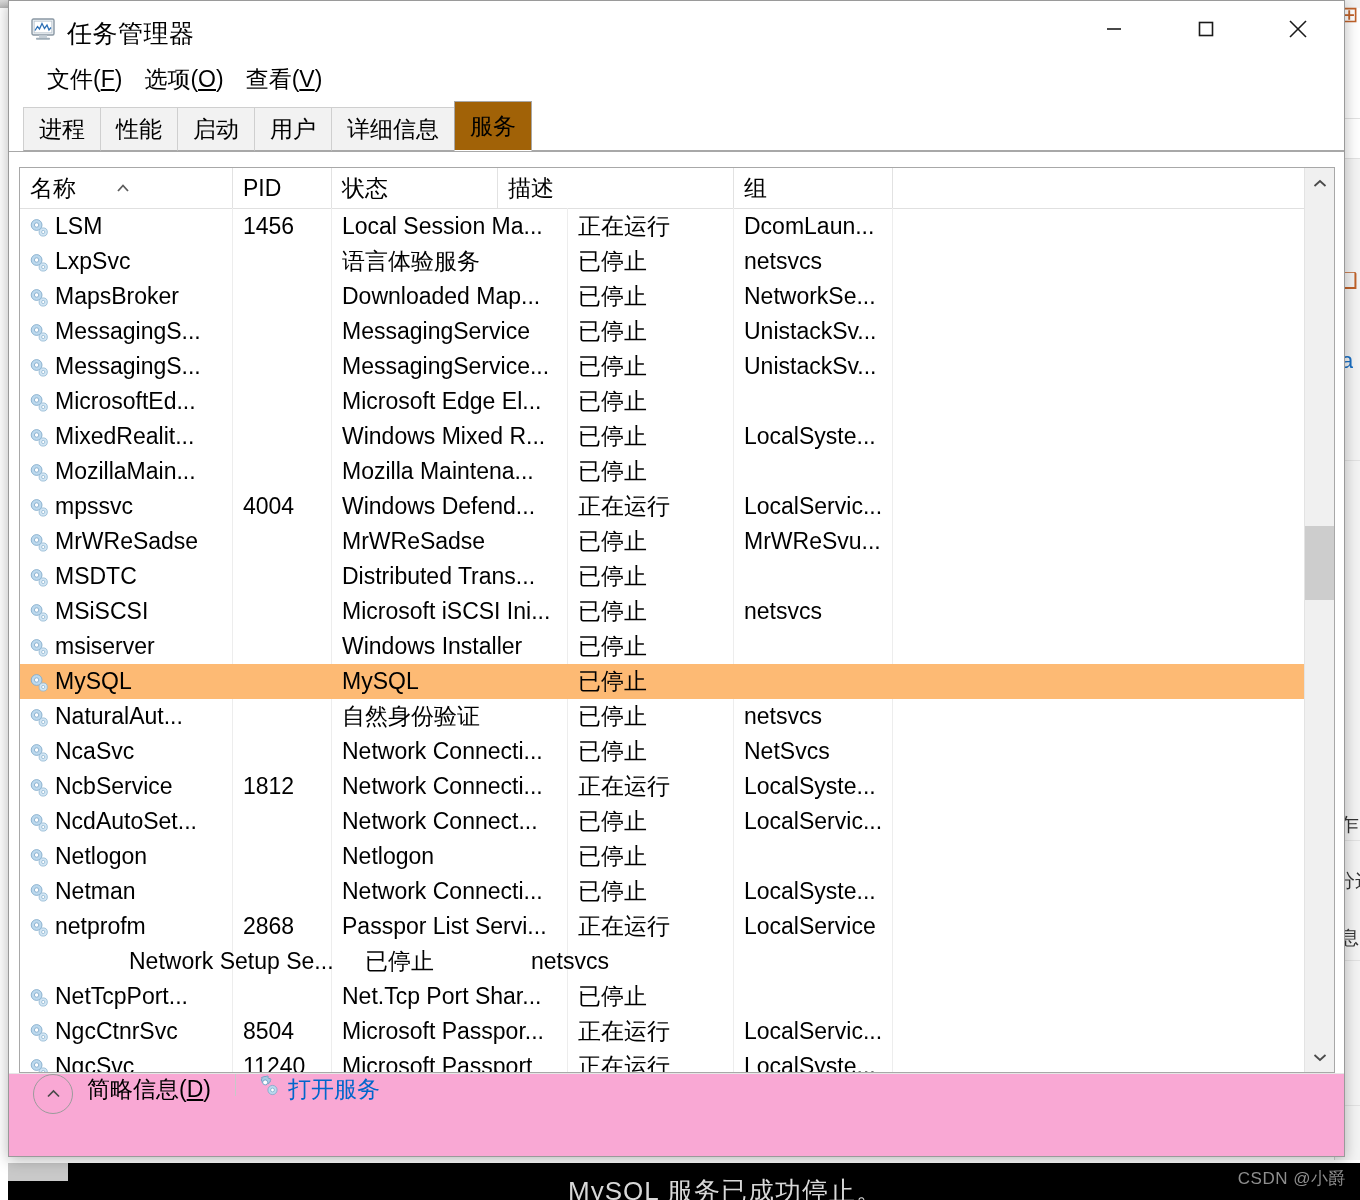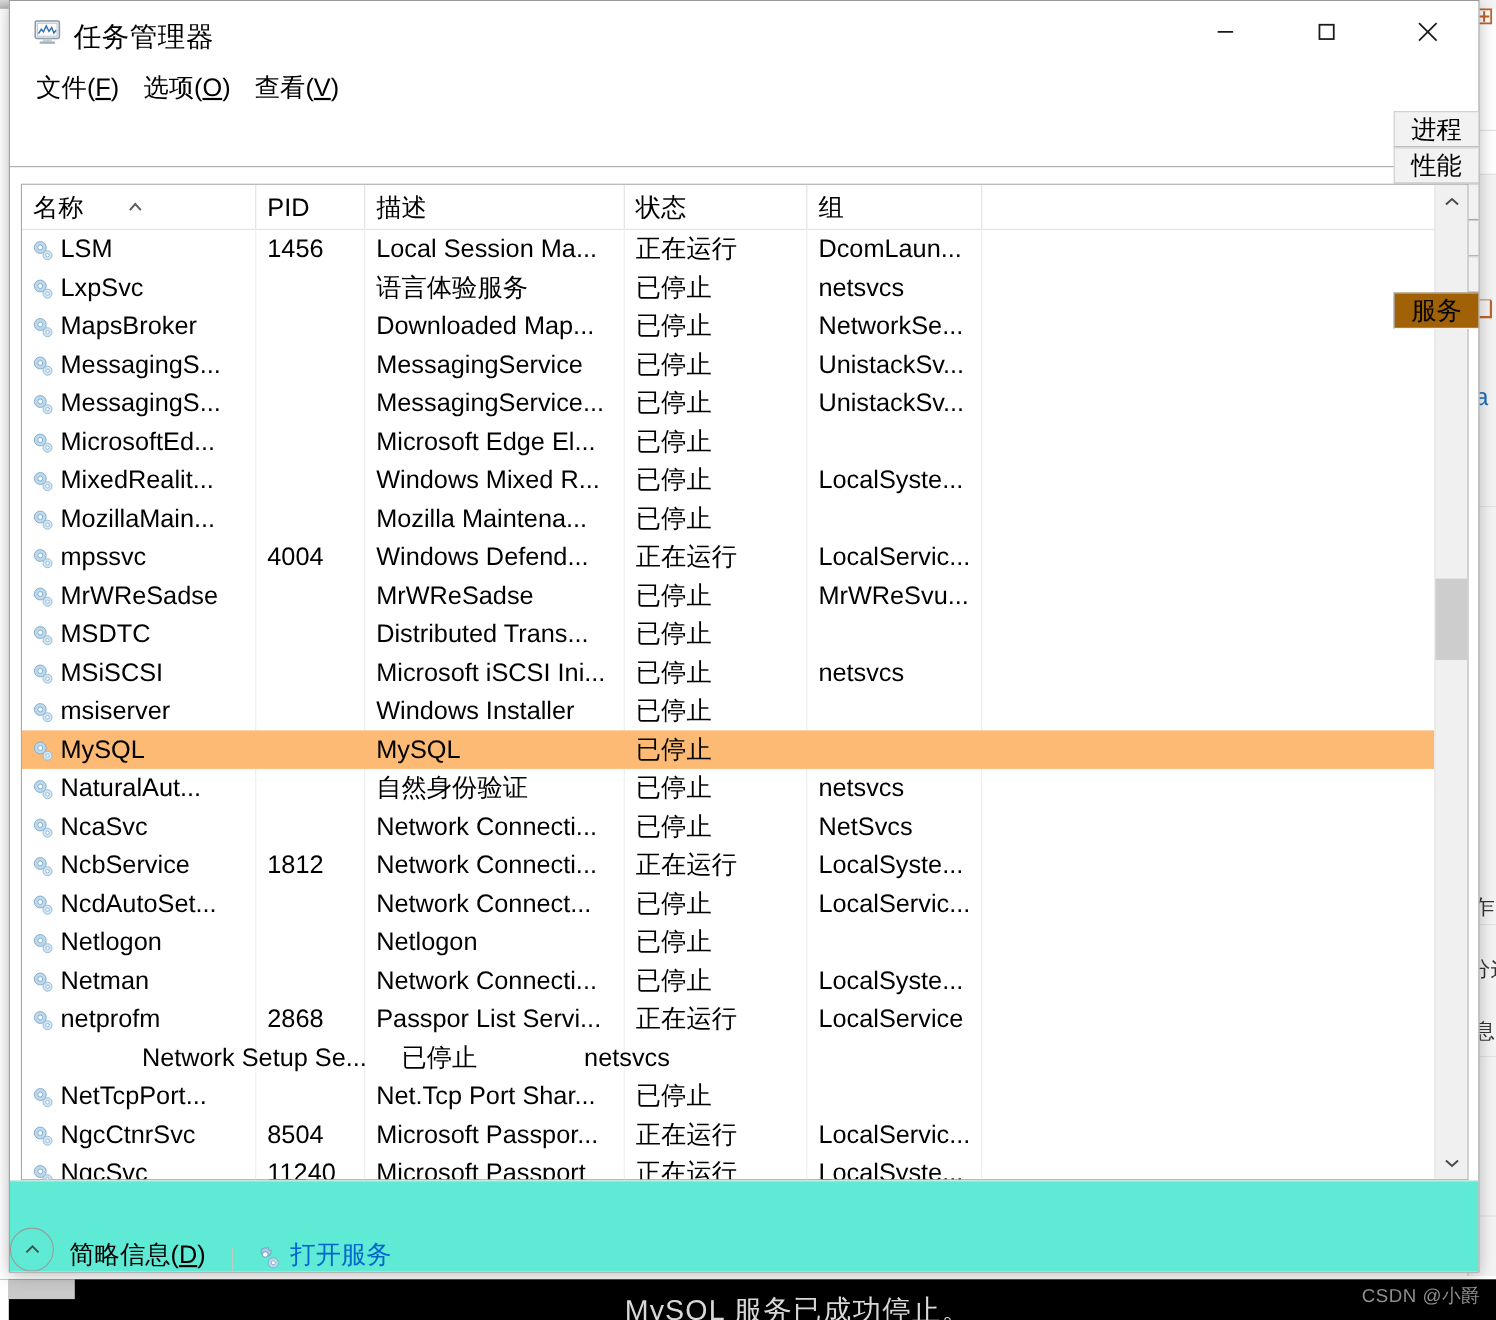--- a/index.html
+++ b/index.html
@@ -148,21 +148,21 @@
     align-items: center;
     justify-content: center;
     cursor: default;
   }
 
   
   .menubar {
     position: relative;
     height: 44px;
     background: #ffffff;
-    padding-left: 22px;
+    padding-left: 36px;
     display: flex;
     align-items: center;
     gap: 18px;
   }
   .menu-item {
     font-size: 23px;
     color: #000;
     padding: 2px 2px;
     white-space: nowrap;
     cursor: default;
@@ -171,21 +171,20 @@
 
   
   .tabstrip {
     position: relative;
     height: 50px;
     background: #ffffff;
     border-bottom: 1px solid #a8a8a8;
     display: flex;
     align-items: flex-end;
     padding-left: 14px;
-    flex-direction: column;
   }
   .tab {
     height: 44px;
     padding: 0 15px;
     display: flex;
     align-items: center;
     font-size: 23px;
     color: #000;
     background: #f2f2f2;
     border: 1px solid #cfcfcf;
@@ -329,24 +328,25 @@
     background: #cdcdcd;
     cursor: default;
   }
 
   
   .bottombar {
     position: absolute;
     left: 0; bottom: 0;
     width: 100%;
     height: 83px;
-    background: #5eead4;
+    background: #f9a8d4;
     border-top: 1px solid #e6e6e6;
     display: flex;
-    align-items: flex-end;
+    align-items: flex-start;
+    padding-left: 24px;
     box-sizing: border-box;
   }
   .chev-circle {
     width: 38px; height: 38px;
     border: 1px solid #9b9b9b;
     border-radius: 50%;
     display: flex; align-items: center; justify-content: center;
     cursor: default;
     flex: 0 0 auto;
   }
@@ -460,22 +460,22 @@
       <div class="hdr">
         <div class="hdr-cell w-name">
           <span>名称</span>
           <span class="sort-caret">
             <svg width="14" height="10" viewBox="0 0 14 10">
               <polyline points="2,8 7,2.5 12,8" fill="none" stroke="#5c5c5c" stroke-width="1.8"></polyline>
             </svg>
           </span>
         </div>
         <div class="hdr-cell w-pid">PID</div>
+        <div class="hdr-cell w-status">状态</div>
         <div class="hdr-cell w-desc">描述</div>
-        <div class="hdr-cell w-status">状态</div>
         <div class="hdr-cell w-group">组</div>
       </div>
 
       <div class="colsep" style="left:212px; height:866px;"></div>
       <div class="colsep" style="left:311px; height:866px;"></div>
       <div class="colsep" style="left:547px; height:866px;"></div>
       <div class="colsep" style="left:713px; height:866px;"></div>
       <div class="colsep" style="left:872px; height:866px;"></div>
 
       <div class="rows" id="rows-container">

